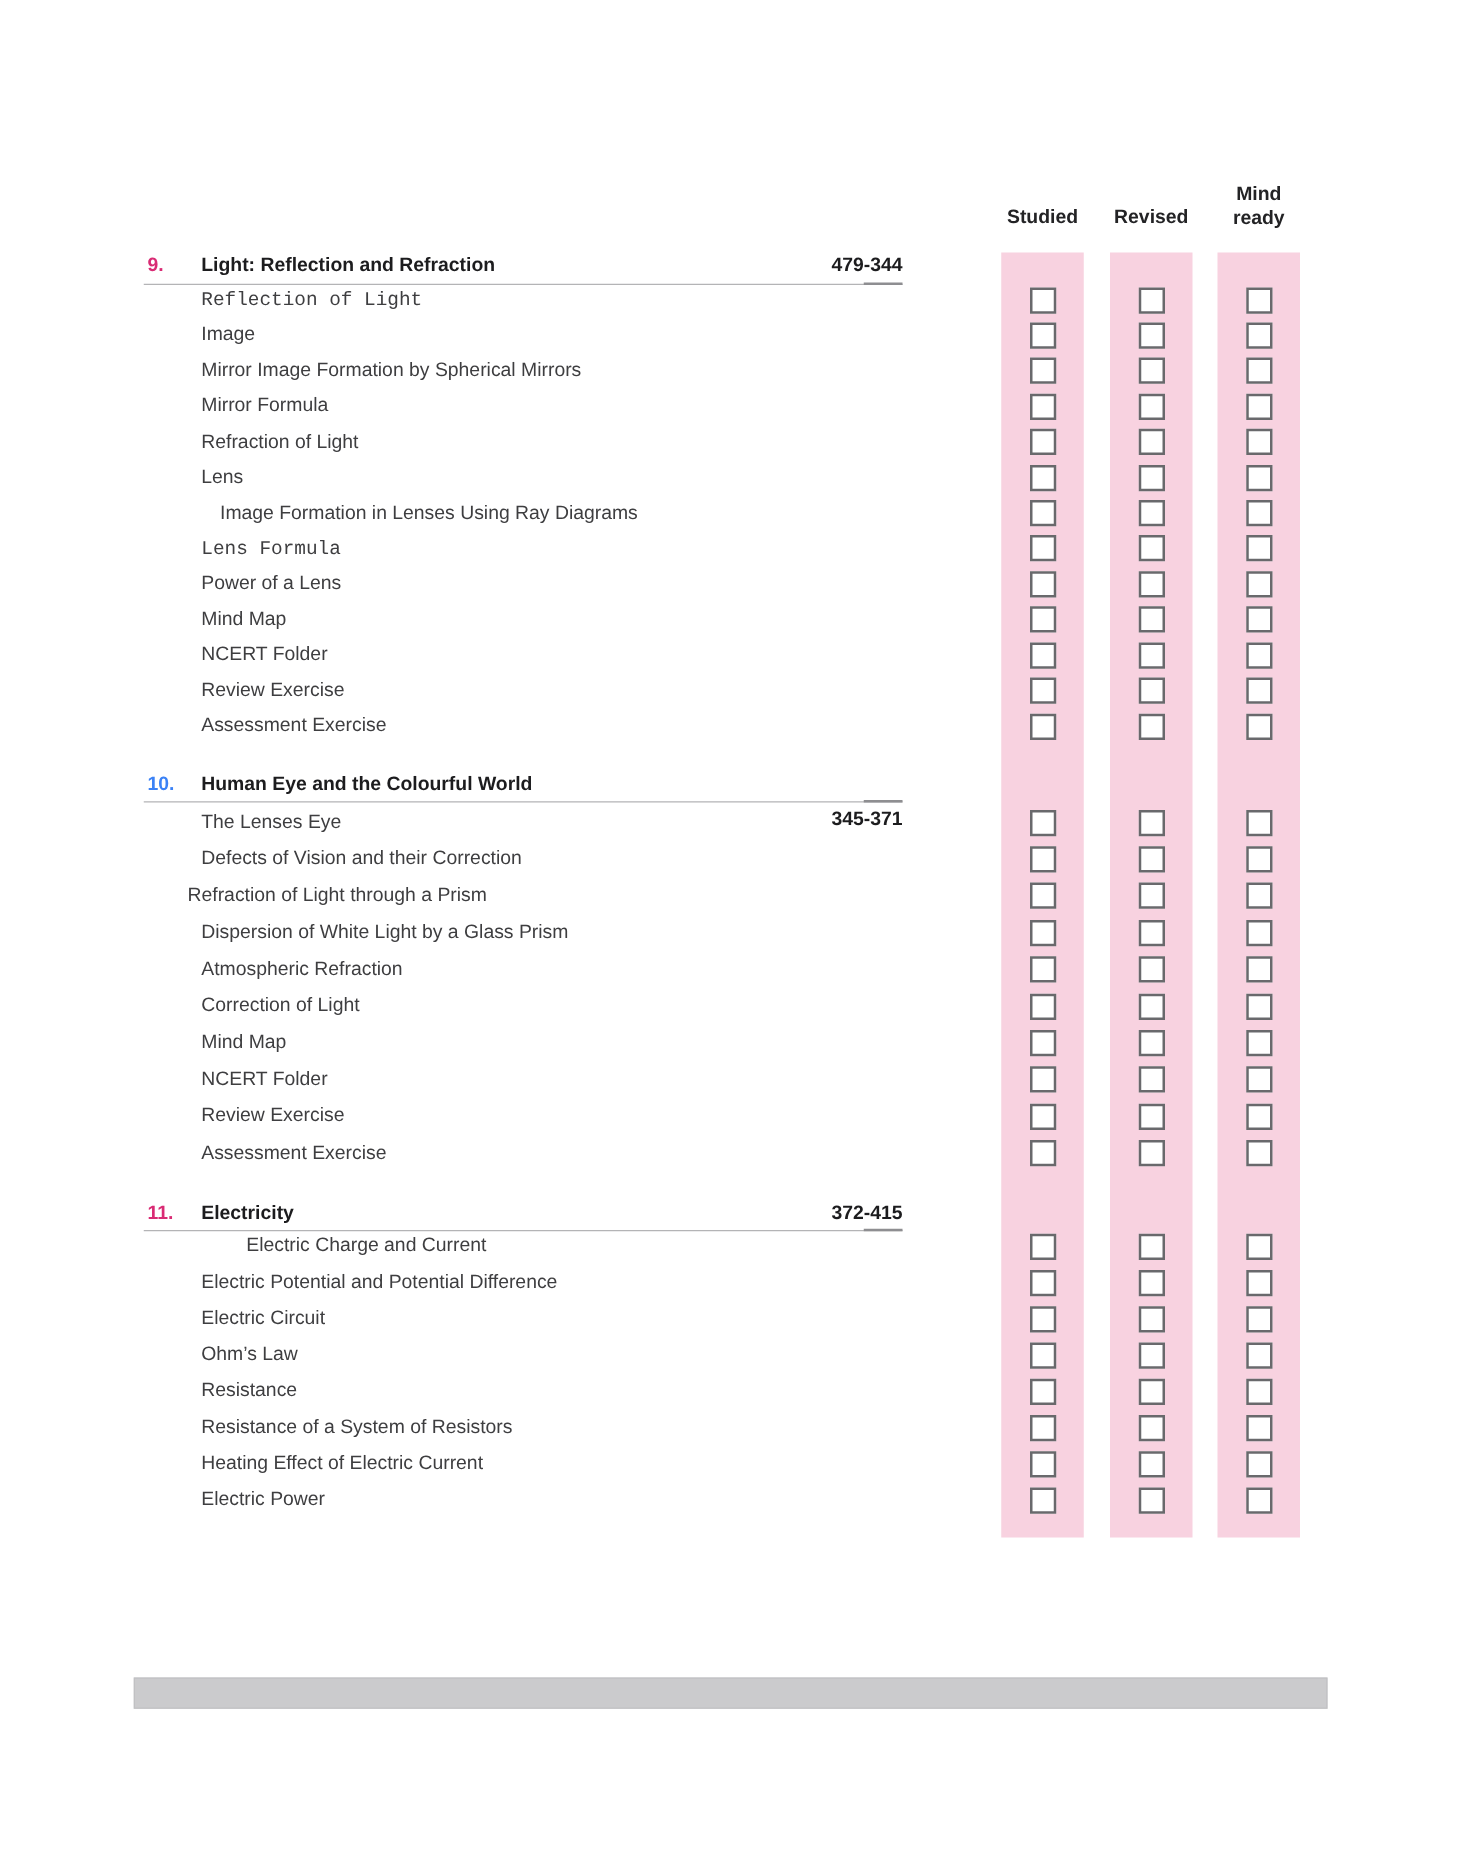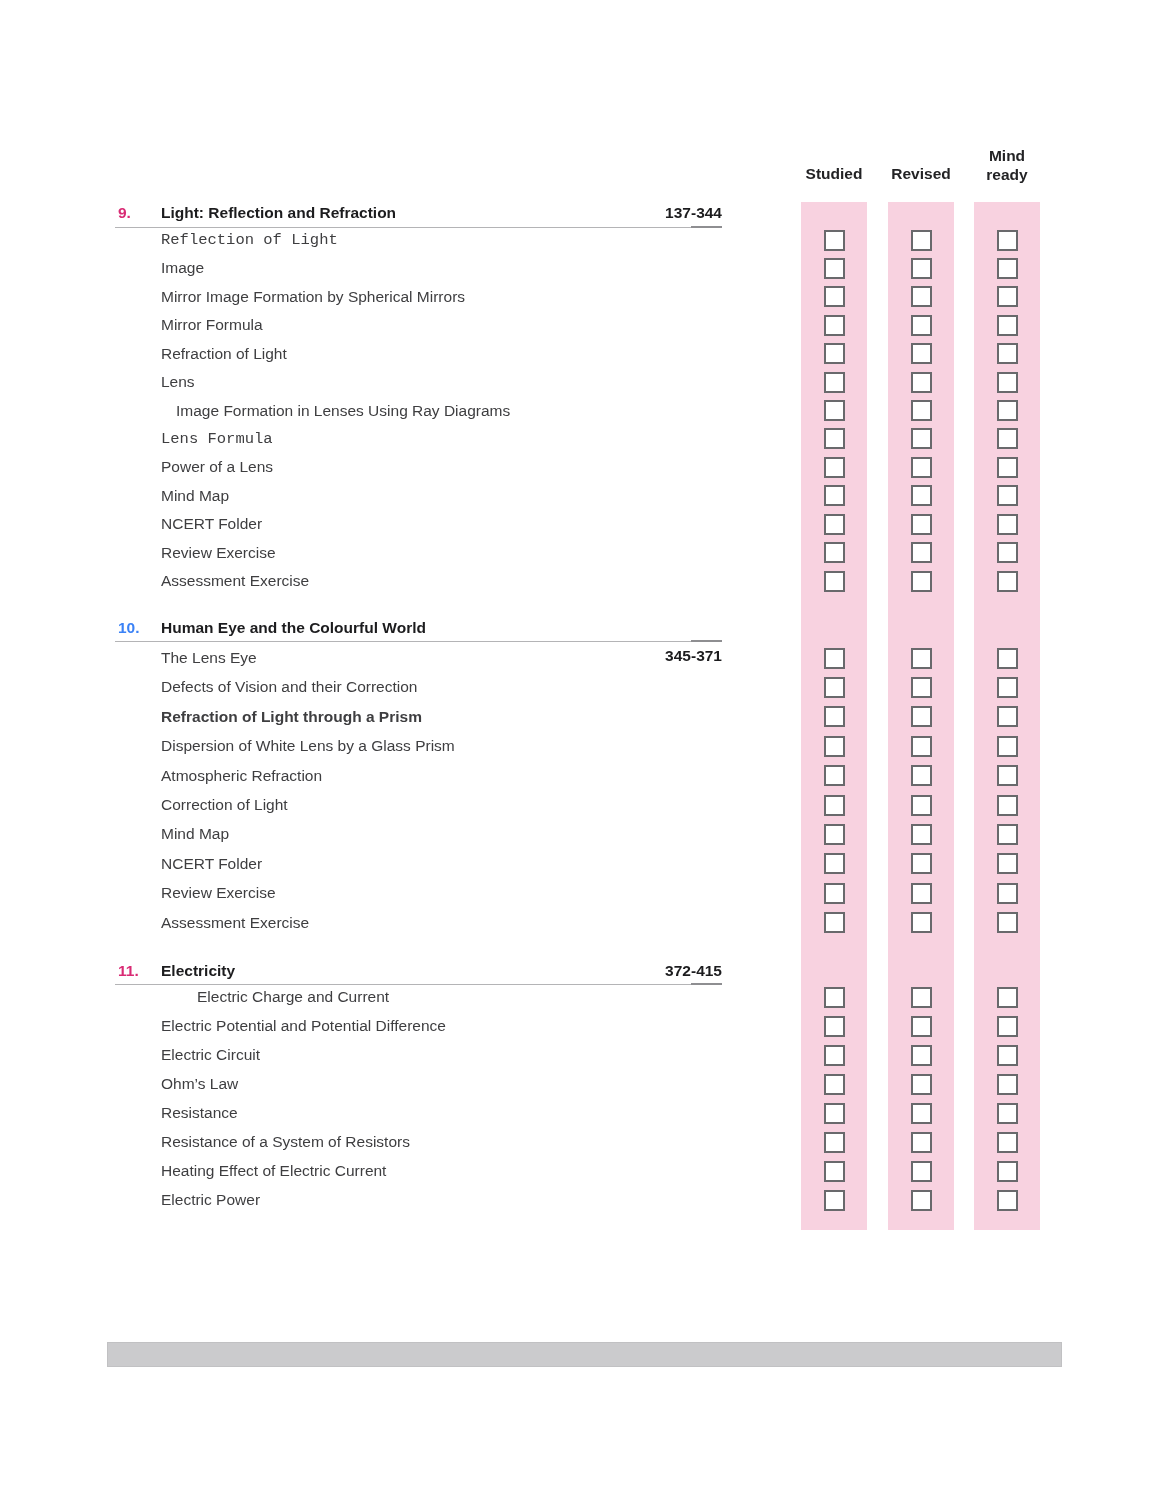--- a/index.html
+++ b/index.html
@@ -48,45 +48,45 @@
       <div class="col-label wrap" style="left: 1007px; top: 146px;">Mind ready</div>
     </div>
   <div id="bands">
       <div class="band" style="left: 801px; width: 66px; top: 202px; height: 1028px; background: rgb(248, 210, 224);"></div>
       <div class="band" style="left: 888px; width: 66px; top: 202px; height: 1028px; background: rgb(248, 210, 224);"></div>
       <div class="band" style="left: 974px; width: 66px; top: 202px; height: 1028px; background: rgb(248, 210, 224);"></div>
     </div>
   <div id="content">
       <div class="chapter-number" style="left: 118px; top: 203px; color: rgb(217, 43, 116);">9.</div>
       <div class="chapter-title" style="left: 161px; top: 203px;">Light: Reflection and Refraction</div>
-      <div class="chapter-pages" style="left: 602px; width: 120px; top: 203px;">137-344</div>
+      <div class="chapter-pages" style="left: 602px; width: 120px; top: 203px;">479-344</div>
       <div class="heading-rule" style="left: 115px; width: 607px; top: 227px; background: rgb(180, 180, 182);"></div>
       <div class="heading-rule-dash" style="left: 691px; width: 31px; top: 226px; background: rgb(142, 142, 145);"></div>
       <div class="topic" style="left: 161px; top: 230px; font-family: Liberation Mono, monospace;">Reflection of Light</div>
       <div class="topic" style="left: 161px; top: 258px;">Image</div>
       <div class="topic" style="left: 161px; top: 287px;">Mirror Image Formation by Spherical Mirrors</div>
       <div class="topic" style="left: 161px; top: 315px;">Mirror Formula</div>
       <div class="topic" style="left: 161px; top: 344px;">Refraction of Light</div>
       <div class="topic" style="left: 161px; top: 372px;">Lens</div>
       <div class="topic" style="left: 147px; top: 401px; margin-left: 29px;">Image Formation in Lenses Using Ray Diagrams</div>
       <div class="topic" style="left: 161px; top: 429px; font-family: Liberation Mono, monospace;">Lens Formula</div>
       <div class="topic" style="left: 161px; top: 457px;">Power of a Lens</div>
       <div class="topic" style="left: 161px; top: 486px;">Mind Map</div>
       <div class="topic" style="left: 161px; top: 514px;">NCERT Folder</div>
       <div class="topic" style="left: 161px; top: 543px;">Review Exercise</div>
       <div class="topic" style="left: 161px; top: 571px;">Assessment Exercise</div>
       <div class="chapter-number" style="left: 118px; top: 618px; color: #3b82f6;">10.</div>
       <div class="chapter-title" style="left: 161px; top: 618px;">Human Eye and the Colourful World</div>
       <div class="chapter-pages" style="left: 602px; width: 120px; top: 646px;">345-371</div>
       <div class="heading-rule" style="left: 115px; width: 607px; top: 641px; background: rgb(180, 180, 182);"></div>
       <div class="heading-rule-dash" style="left: 691px; width: 31px; top: 640px; background: rgb(142, 142, 145);"></div>
-      <div class="topic" style="left: 161px; top: 648px;">The Lens Eye</div>
+      <div class="topic" style="left: 161px; top: 648px;">The Lenses Eye</div>
       <div class="topic" style="left: 161px; top: 677px;">Defects of Vision and their Correction</div>
-      <div class="topic" style="left: 161px; top: 707px; font-weight: bold;">Refraction of Light through a Prism</div>
-      <div class="topic" style="left: 161px; top: 736px;">Dispersion of White Lens by a Glass Prism</div>
+      <div class="topic" style="left: 150px; top: 707px;">Refraction of Light through a Prism</div>
+      <div class="topic" style="left: 161px; top: 736px;">Dispersion of White Light by a Glass Prism</div>
       <div class="topic" style="left: 161px; top: 766px;">Atmospheric Refraction</div>
       <div class="topic" style="left: 161px; top: 795px;">Correction of Light</div>
       <div class="topic" style="left: 161px; top: 824px;">Mind Map</div>
       <div class="topic" style="left: 161px; top: 854px;">NCERT Folder</div>
       <div class="topic" style="left: 161px; top: 883px;">Review Exercise</div>
       <div class="topic" style="left: 161px; top: 913px;">Assessment Exercise</div>
       <div class="chapter-number" style="left: 118px; top: 961px; color: rgb(217, 43, 116);">11.</div>
       <div class="chapter-title" style="left: 161px; top: 961px;">Electricity</div>
       <div class="chapter-pages" style="left: 602px; width: 120px; top: 961px;">372-415</div>
       <div class="heading-rule" style="left: 115px; width: 607px; top: 984px; background: rgb(180, 180, 182);"></div>

